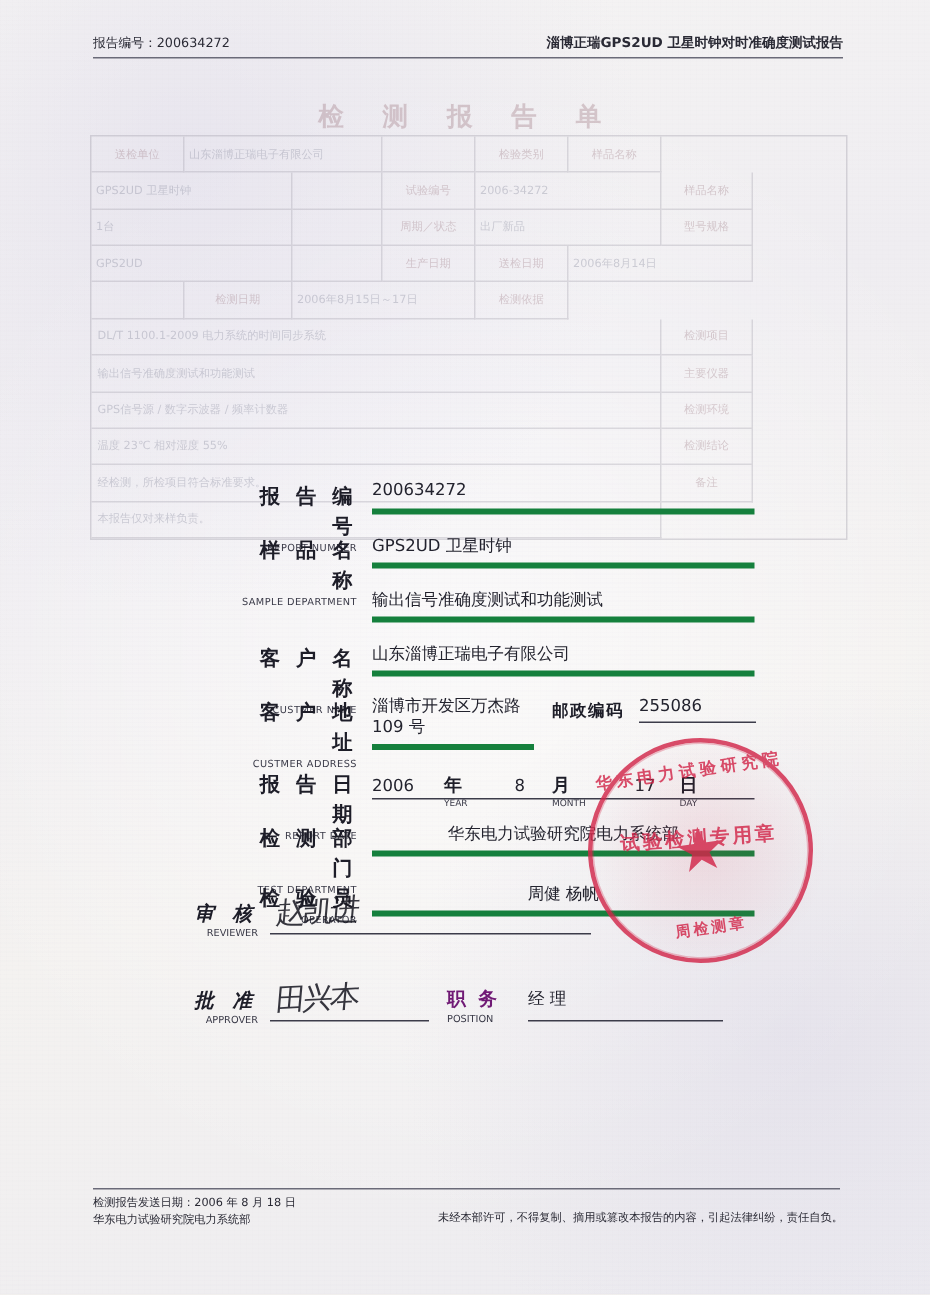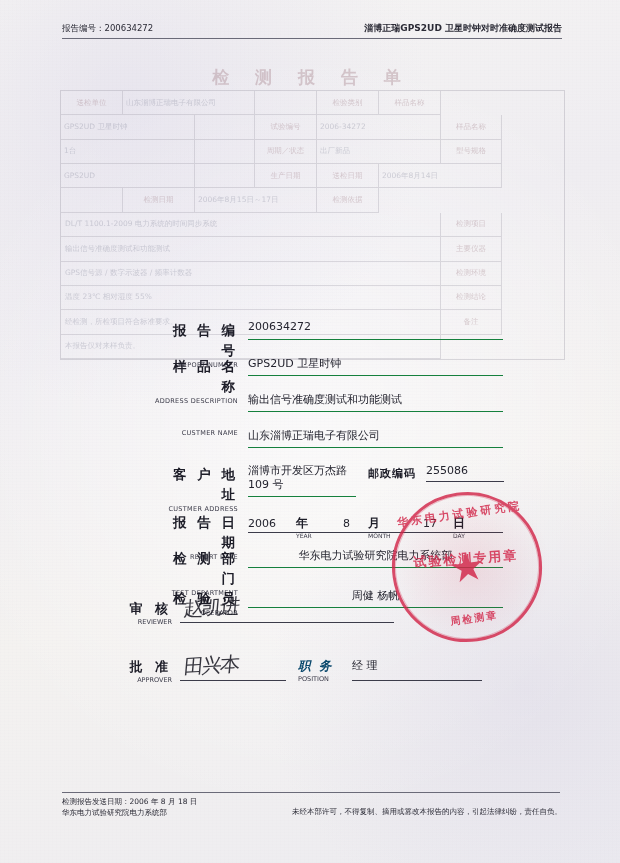--- a/index.html
+++ b/index.html
@@ -71,21 +71,21 @@
   .form{position:absolute;left:150px;top:318px;width:400px;}
   .row{position:relative;height:36px;}
   .lbl{
     position:absolute;left:0;top:2px;width:88px;text-align:right;
   }
   .lbl .cn{font-size:13.5px;font-weight:bold;color:#1d1d28;letter-spacing:3px;}
   .lbl .en{display:block;font-size:6.5px;color:#3a3a48;letter-spacing:.3px;margin-top:1px;}
   .val{
     position:absolute;left:98px;top:2px;width:255px;
     font-size:11px;color:#23232e;
-    border-bottom:1px solid #15803d;
+    border-bottom:4px solid #15803d;
     padding-bottom:4px;min-height:15px;
   }
   .val.tall{line-height:1.25;}
   .val.short{width:106px;}
   
   .postal{
     position:absolute;left:212px;top:0px;width:60px;text-align:center;
   }
   .postal .cn{font-size:11px;font-weight:bold;color:#1d1d28;line-height:1.15;letter-spacing:1px;}
   .postalval{
@@ -96,26 +96,26 @@
   .daterow{position:absolute;left:98px;top:2px;width:260px;height:26px;}
   .dseg{position:absolute;top:0;}
   .dnum{font-size:11px;color:#23232e;}
   .dunit{font-size:12px;font-weight:bold;color:#1d1d28;}
   .dline{position:absolute;left:98px;top:22px;width:255px;border-bottom:1px solid #3c3c4a;}
 
   
   .sign{position:absolute;left:112px;top:598px;width:440px;}
   .signrow{position:relative;height:58px;}
   .slbl{position:absolute;left:0;top:0;width:60px;text-align:right;}
-  .slbl .cn{font-size:13px;font-weight:bold;color:#1d1d28;letter-spacing:4px;}
+  .slbl .cn{font-size:13px;font-weight:bold;color:#1d1d28;letter-spacing:4px;font-style:italic;}
   .slbl .en{display:block;font-size:6.5px;color:#3a3a48;}
   .sline{position:absolute;left:68px;top:24px;width:214px;border-bottom:1px solid #3c3c4a;}
   .sline2{position:absolute;left:68px;top:24px;width:106px;border-bottom:1px solid #3c3c4a;}
   .pos{position:absolute;left:186px;top:-1px;}
-  .pos .cn{font-size:12.5px;font-weight:bold;color:#0c4a6e;letter-spacing:2px;font-style:italic;}
+  .pos .cn{font-size:12.5px;font-weight:bold;color:#701a75;letter-spacing:2px;}
   .pos .en{display:block;font-size:6.5px;color:#3a3a48;}
   .posval{position:absolute;left:240px;top:2px;width:130px;font-size:11px;color:#23232e;}
   .posline{position:absolute;left:240px;top:24px;width:130px;border-bottom:1px solid #3c3c4a;}
   .sigimg{position:absolute;left:72px;top:-4px;font-size:20px;color:#15151f;
           font-family:"DejaVu Serif","Liberation Serif",serif;
           transform:skewX(-8deg) rotate(-3deg);opacity:.85;letter-spacing:-2px;}
 
   
   .stamp{
     position:absolute;left:392px;top:492px;width:150px;height:150px;
@@ -217,31 +217,32 @@
     <div class="lbl">
       <span class="cn">报 告 编 号</span>
       <span class="en">REPORT NUMBER</span>
     </div>
     <div class="val">200634272</div>
   </div>
 
   <div class="row">
     <div class="lbl">
       <span class="cn">样 品 名 称</span>
-      <span class="en">ADDRESS DESCRIPTION</span>
+      <span class="en">SAMPLE DEPARTMENT</span>
     </div>
     <div class="val">GPS2UD 卫星时钟</div>
   </div>
 
   <div class="row">
     <div class="val">输出信号准确度测试和功能测试</div>
   </div>
 
   <div class="row">
     <div class="lbl">
+      <span class="cn">客 户 名 称</span>
       <span class="en">CUSTMER NAME</span>
     </div>
     <div class="val">山东淄博正瑞电子有限公司</div>
   </div>
 
   <div class="row" style="height:48px">
     <div class="lbl">
       <span class="cn">客 户 地 址</span>
       <span class="en">CUSTMER ADDRESS</span>
     </div>

